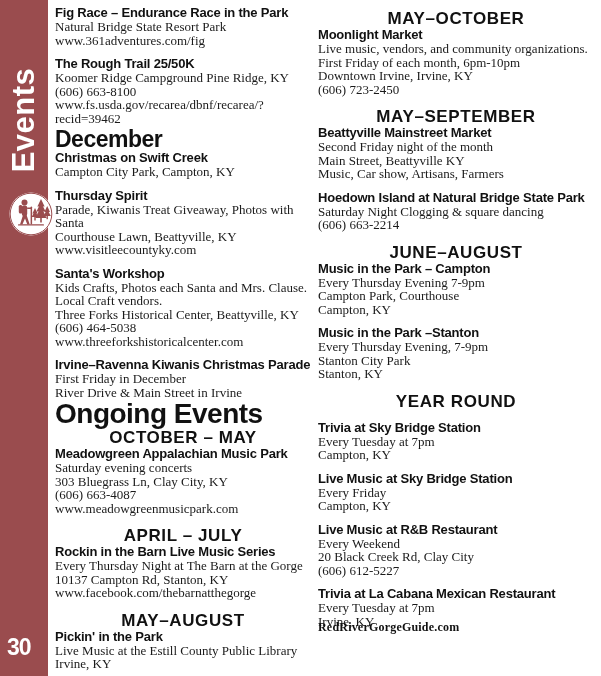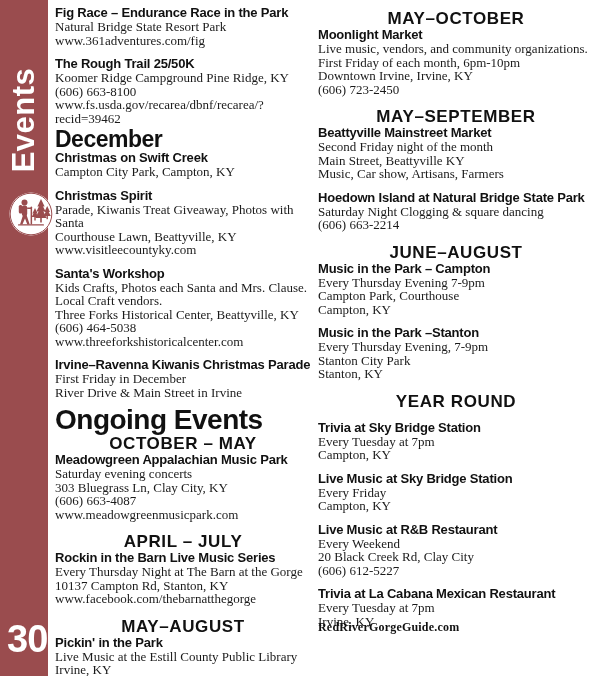--- a/index.html
+++ b/index.html
@@ -21,21 +21,21 @@
     font-family:"Liberation Sans", sans-serif;
     font-weight:700; font-size:31px; letter-spacing:0.5px;
     color:#ffffff; white-space:nowrap;
   }
   .icon-circle {
     position:absolute; left:9px; top:192px; width:44px; height:44px;
   }
   .page-number {
     position:absolute; left:7px; bottom:15px;
     font-family:"Liberation Sans", sans-serif;
-    font-weight:700; font-size:38px; letter-spacing:-1px;
+    font-weight:700; font-size:23px; letter-spacing:-1px;
     color:#ffffff;
   }
   
   .col { position:absolute; top:0; }
   .col-left  { left:55px;  width:256px; padding-top:6px; }
   .col-right { left:318px; width:276px; padding-top:10px; }
 
   .ev { margin-top:10px; }
   .ev.attached { margin-top:0; }
   .col > :first-child { margin-top:0; }
@@ -50,21 +50,21 @@
     font-size:13px; line-height:13.5px; color:#1a1a1a;
   }
   .h-lg {
     font-family:"Liberation Sans", sans-serif;
     font-weight:700; font-size:23px; line-height:24px;
     letter-spacing:-0.5px; color:#111111; margin-top:2px;
   }
   .h-xl {
     font-family:"Liberation Sans", sans-serif;
     font-weight:700; font-size:28px; line-height:30px;
-    letter-spacing:-0.5px; color:#111111; margin-top:6px;
+    letter-spacing:-0.5px; color:#111111; margin-top:0;
   }
   .h-range {
     font-family:"Liberation Sans", sans-serif;
     font-weight:700; font-size:17px; line-height:18px;
     letter-spacing:0.6px; color:#111111; margin-top:12px;text-align:center;
   }
   .h-range.attached { margin-top:0; }
 
   .site-footer {
     position:absolute; left:318px; top:620px;
@@ -127,21 +127,21 @@
           <div class="ev-line">Koomer Ridge Campground Pine Ridge, KY</div>
           <div class="ev-line">(606) 663-8100</div>
           <div class="ev-line">www.fs.usda.gov/recarea/dbnf/recarea/?recid=39462</div>
         </div>
         <div class="h-lg">December</div>
         <div class="ev attached">
           <div class="ev-title">Christmas on Swift Creek</div>
           <div class="ev-line">Campton City Park, Campton, KY</div>
         </div>
         <div class="ev">
-          <div class="ev-title">Christmas Spirit</div>
+          <div class="ev-title">Thursday Spirit</div>
           <div class="ev-line">Parade, Kiwanis Treat Giveaway, Photos with Santa</div>
           <div class="ev-line">Courthouse Lawn, Beattyville, KY</div>
           <div class="ev-line">www.visitleecountyky.com</div>
         </div>
         <div class="ev">
           <div class="ev-title">Santa's Workshop</div>
           <div class="ev-line">Kids Crafts, Photos each Santa and Mrs. Clause.</div>
           <div class="ev-line">Local Craft vendors.</div>
           <div class="ev-line">Three Forks Historical Center, Beattyville, KY</div>
           <div class="ev-line">(606) 464-5038</div>

